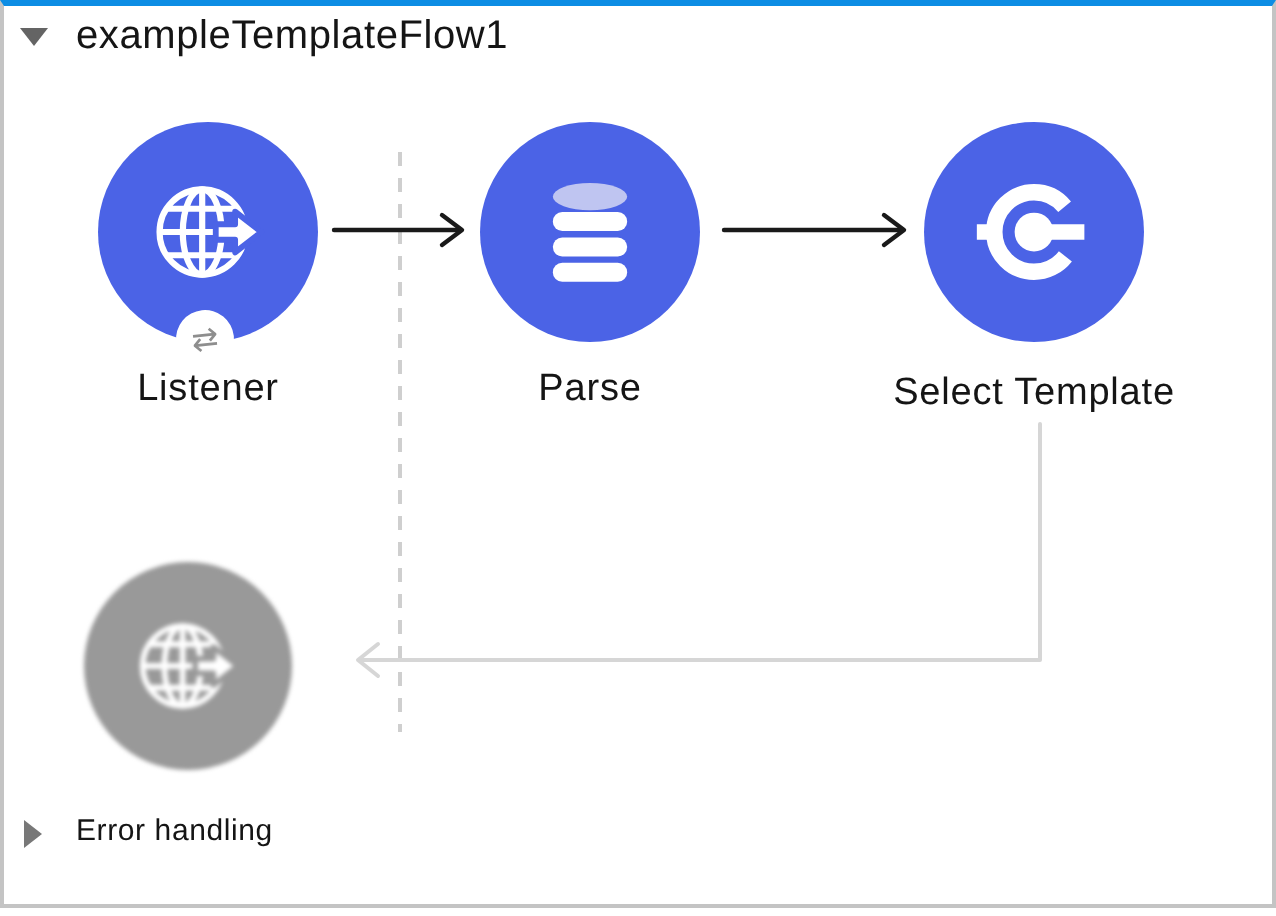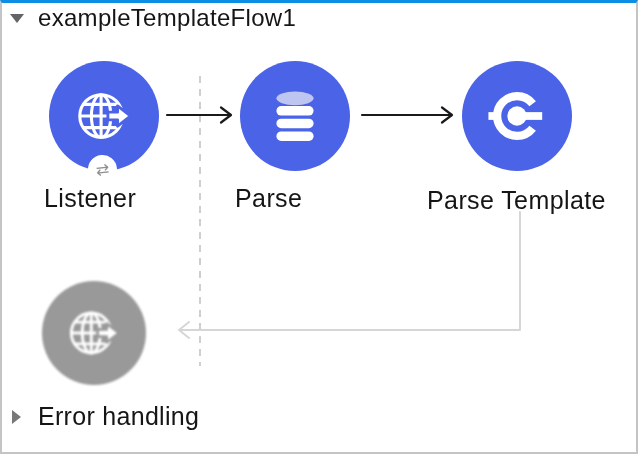--- a/index.html
+++ b/index.html
@@ -16,27 +16,27 @@
     position:absolute;left:0;top:0;width:638px;height:454px;box-sizing:border-box;
     border-top:3px solid var(--accent-top);
     border-left:2px solid var(--border);
     border-right:2px solid var(--border);
     border-bottom:2px solid var(--border);
     pointer-events:none;
   }
   .tri-down{width:0;height:0;border-left:7px solid transparent;border-right:7px solid transparent;border-top:9px solid #646464;position:absolute;cursor:pointer;}
   .tri-right{width:0;height:0;border-top:7px solid transparent;border-bottom:7px solid transparent;border-left:9px solid #787878;position:absolute;cursor:pointer;}
   .section-title{
-    position:absolute;color:var(--text);font-size:24px;letter-spacing:.3px;line-height:24px;white-space:nowrap;
+    position:absolute;color:var(--text);font-size:20px;letter-spacing:.3px;line-height:24px;white-space:nowrap;
   }
   .node-circle{position:absolute;width:110px;height:110px;border-radius:50%;background:var(--node-blue);}
   .node-circle.disabled{width:104px;height:104px;background:var(--node-gray);filter:blur(1px);}
   .node-icon{position:absolute;left:50%;top:50%;transform:translate(-50%,-50%);}
   .node-label{
-    position:absolute;color:var(--text);font-size:25px;letter-spacing:.4px;white-space:nowrap;
+    position:absolute;color:var(--text);font-size:19px;letter-spacing:.4px;text-align:center;white-space:nowrap;
   }
   .badge{
     position:absolute;width:29px;height:29px;border-radius:50%;background:#fff;
     display:flex;align-items:center;justify-content:center;
     color:#8e8e8e;font-family:"DejaVu Sans",sans-serif;font-size:16px;line-height:1;
     transform:rotate(-6deg);
   }
   #connector-layer{position:absolute;left:0;top:0;pointer-events:none;}
 </style>
 </head>
@@ -95,31 +95,31 @@
   <div class="node-label" style="left:235px;top:184px;width:120px;">Parse</div>
 
   <div class="node-circle" style="left:462px;top:61px;">
     <svg class="node-icon" width="62" height="62" viewBox="0 0 64 64">
       <circle cx="32" cy="32" r="20.5" fill="none" stroke="#fff" stroke-width="8.5" pathLength="360" stroke-dasharray="284 76" stroke-dashoffset="-38"></circle>
       <circle cx="32" cy="32" r="10" fill="#fff"></circle>
       <rect x="30" y="28" width="28" height="8" fill="#fff"></rect>
       <rect x="2.5" y="28" width="13" height="8" fill="#fff"></rect>
     </svg>
   </div>
-  <div class="node-label" style="left:427px;top:186px;width:180px;">Parse Template</div>
+  <div class="node-label" style="left:427px;top:186px;width:180px;">Select Template</div>
 
   <div class="node-circle disabled" style="left:42px;top:281px;">
     <svg class="node-icon" width="58" height="58" viewBox="0 0 64 64">
       <g stroke="#fff" stroke-width="3.2" fill="none">
         <circle cx="29" cy="32" r="22"></circle>
         <ellipse cx="29" cy="32" rx="10" ry="22"></ellipse>
         <line x1="29" y1="10" x2="29" y2="54"></line>
         <line x1="10.6" y1="20" x2="47.4" y2="20"></line>
         <line x1="10.6" y1="44" x2="47.4" y2="44"></line>
         <line x1="7" y1="32" x2="51" y2="32"></line>
       </g>
       <path d="M36 28 L46 28 L46 21.5 L59.5 32 L46 42.5 L46 36 L36 36 Z" fill="#fff" stroke="var(--node-gray)" stroke-width="3" stroke-linejoin="round"></path>
     </svg>
   </div>
 
   <div class="tri-right" style="left:12px;top:410px;"></div>
-  <div class="section-title" style="left:38px;top:404px;font-size:25px;">Error handling</div>
+  <div class="section-title" style="left:38px;top:404px;font-size:15px;">Error handling</div>
 </div>
 
 </body></html>

